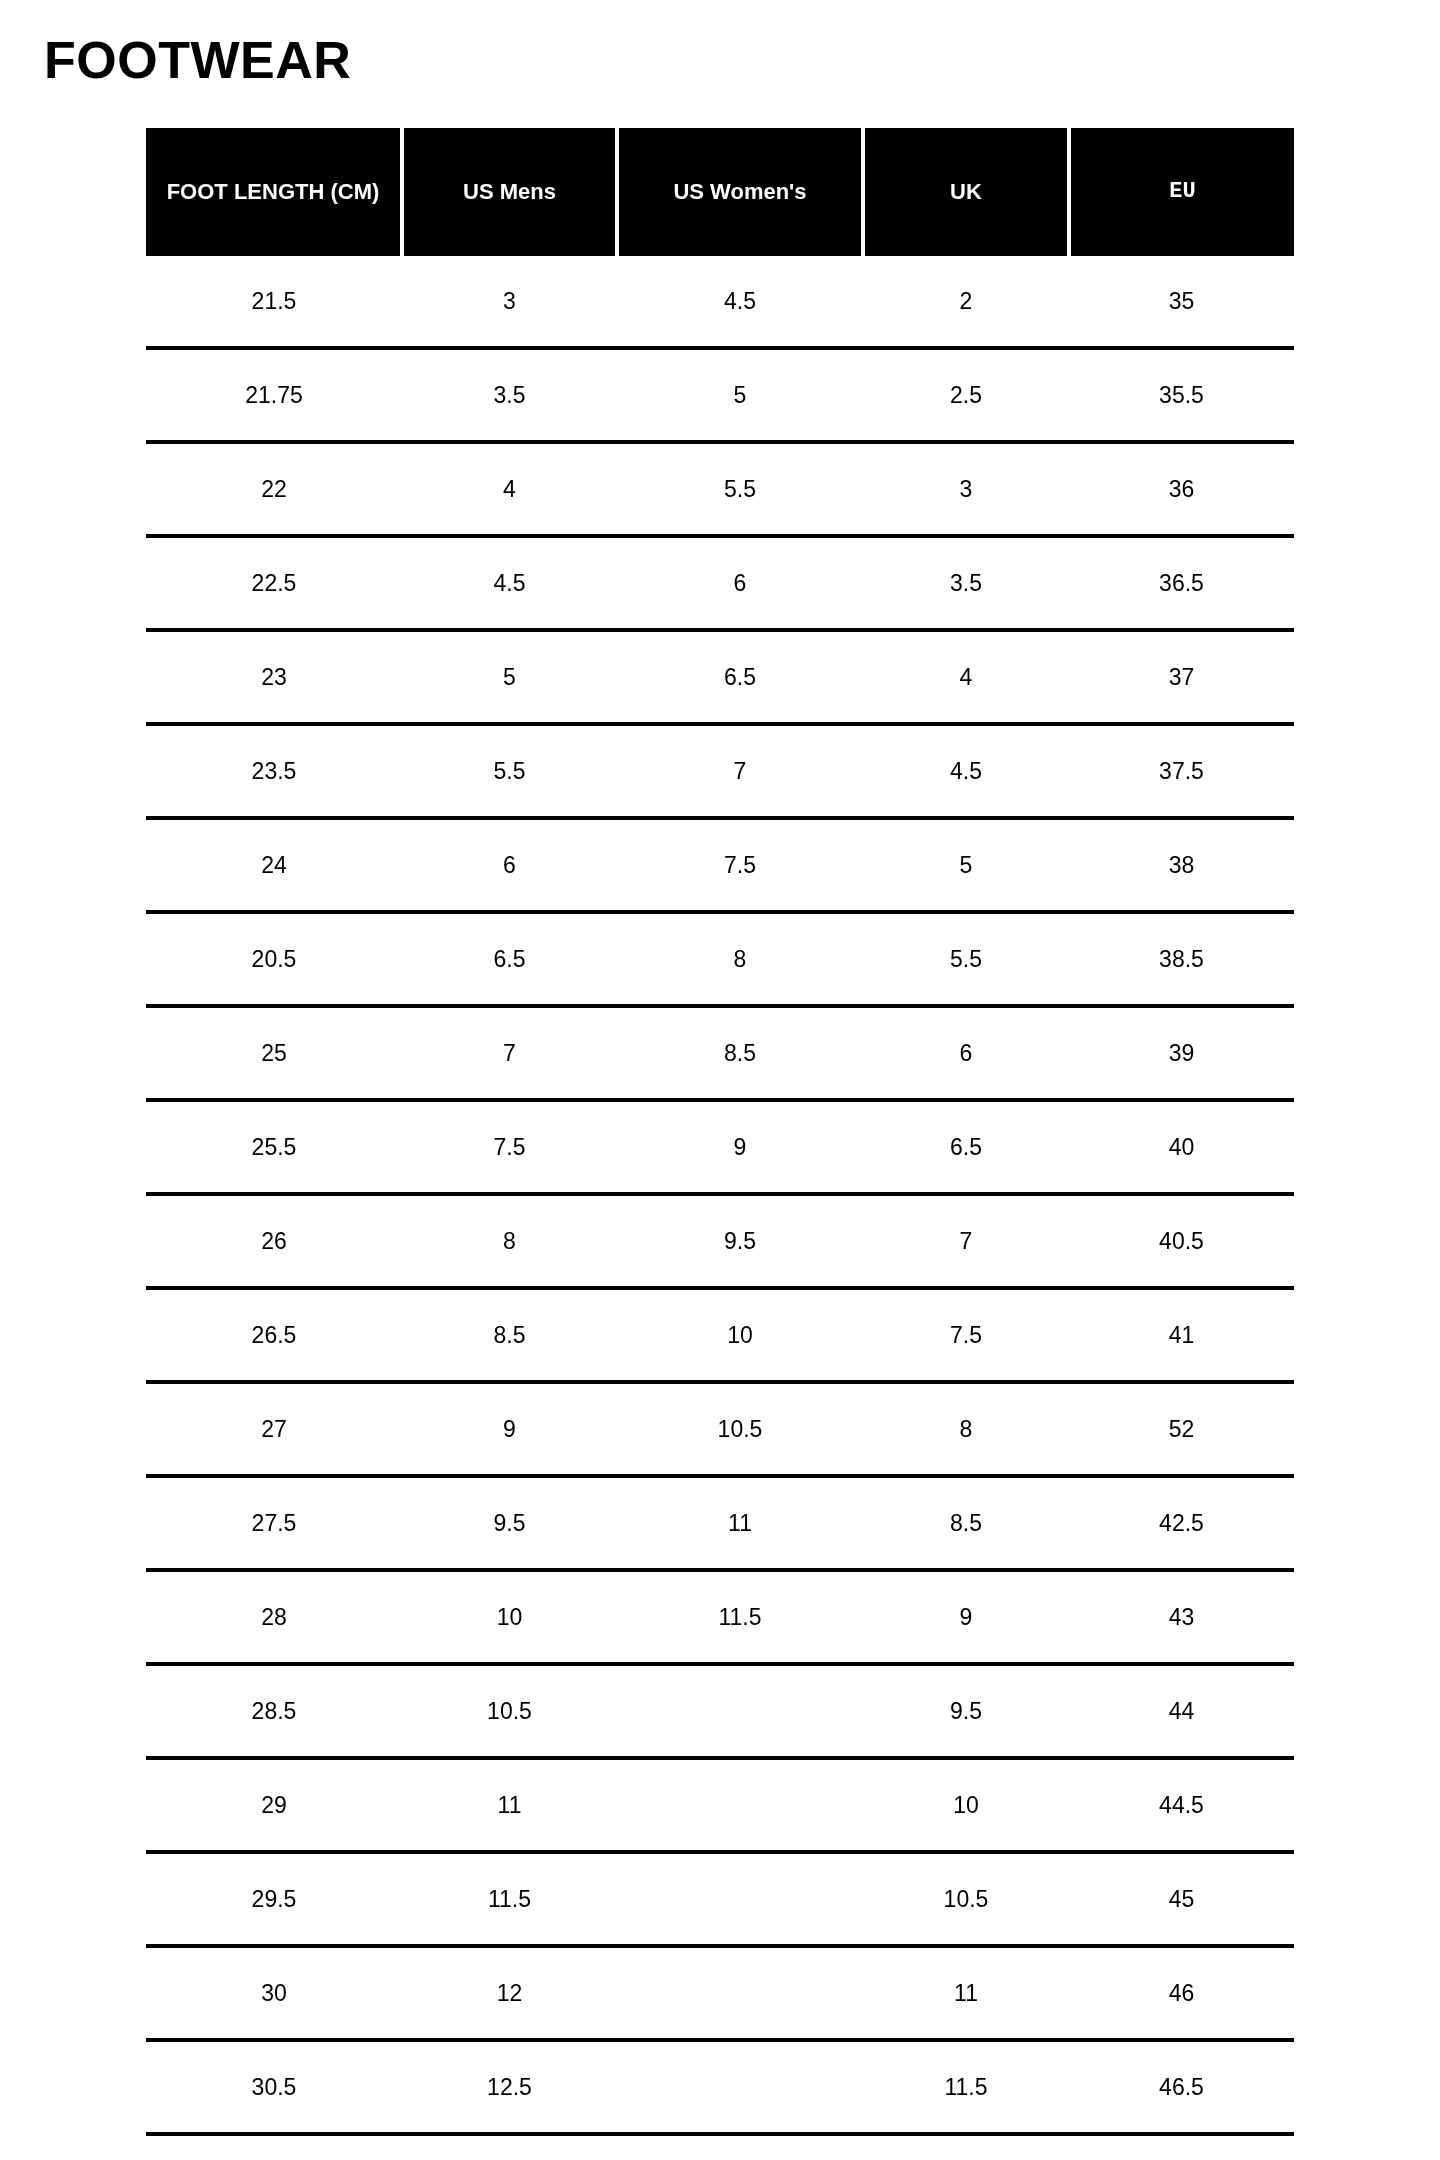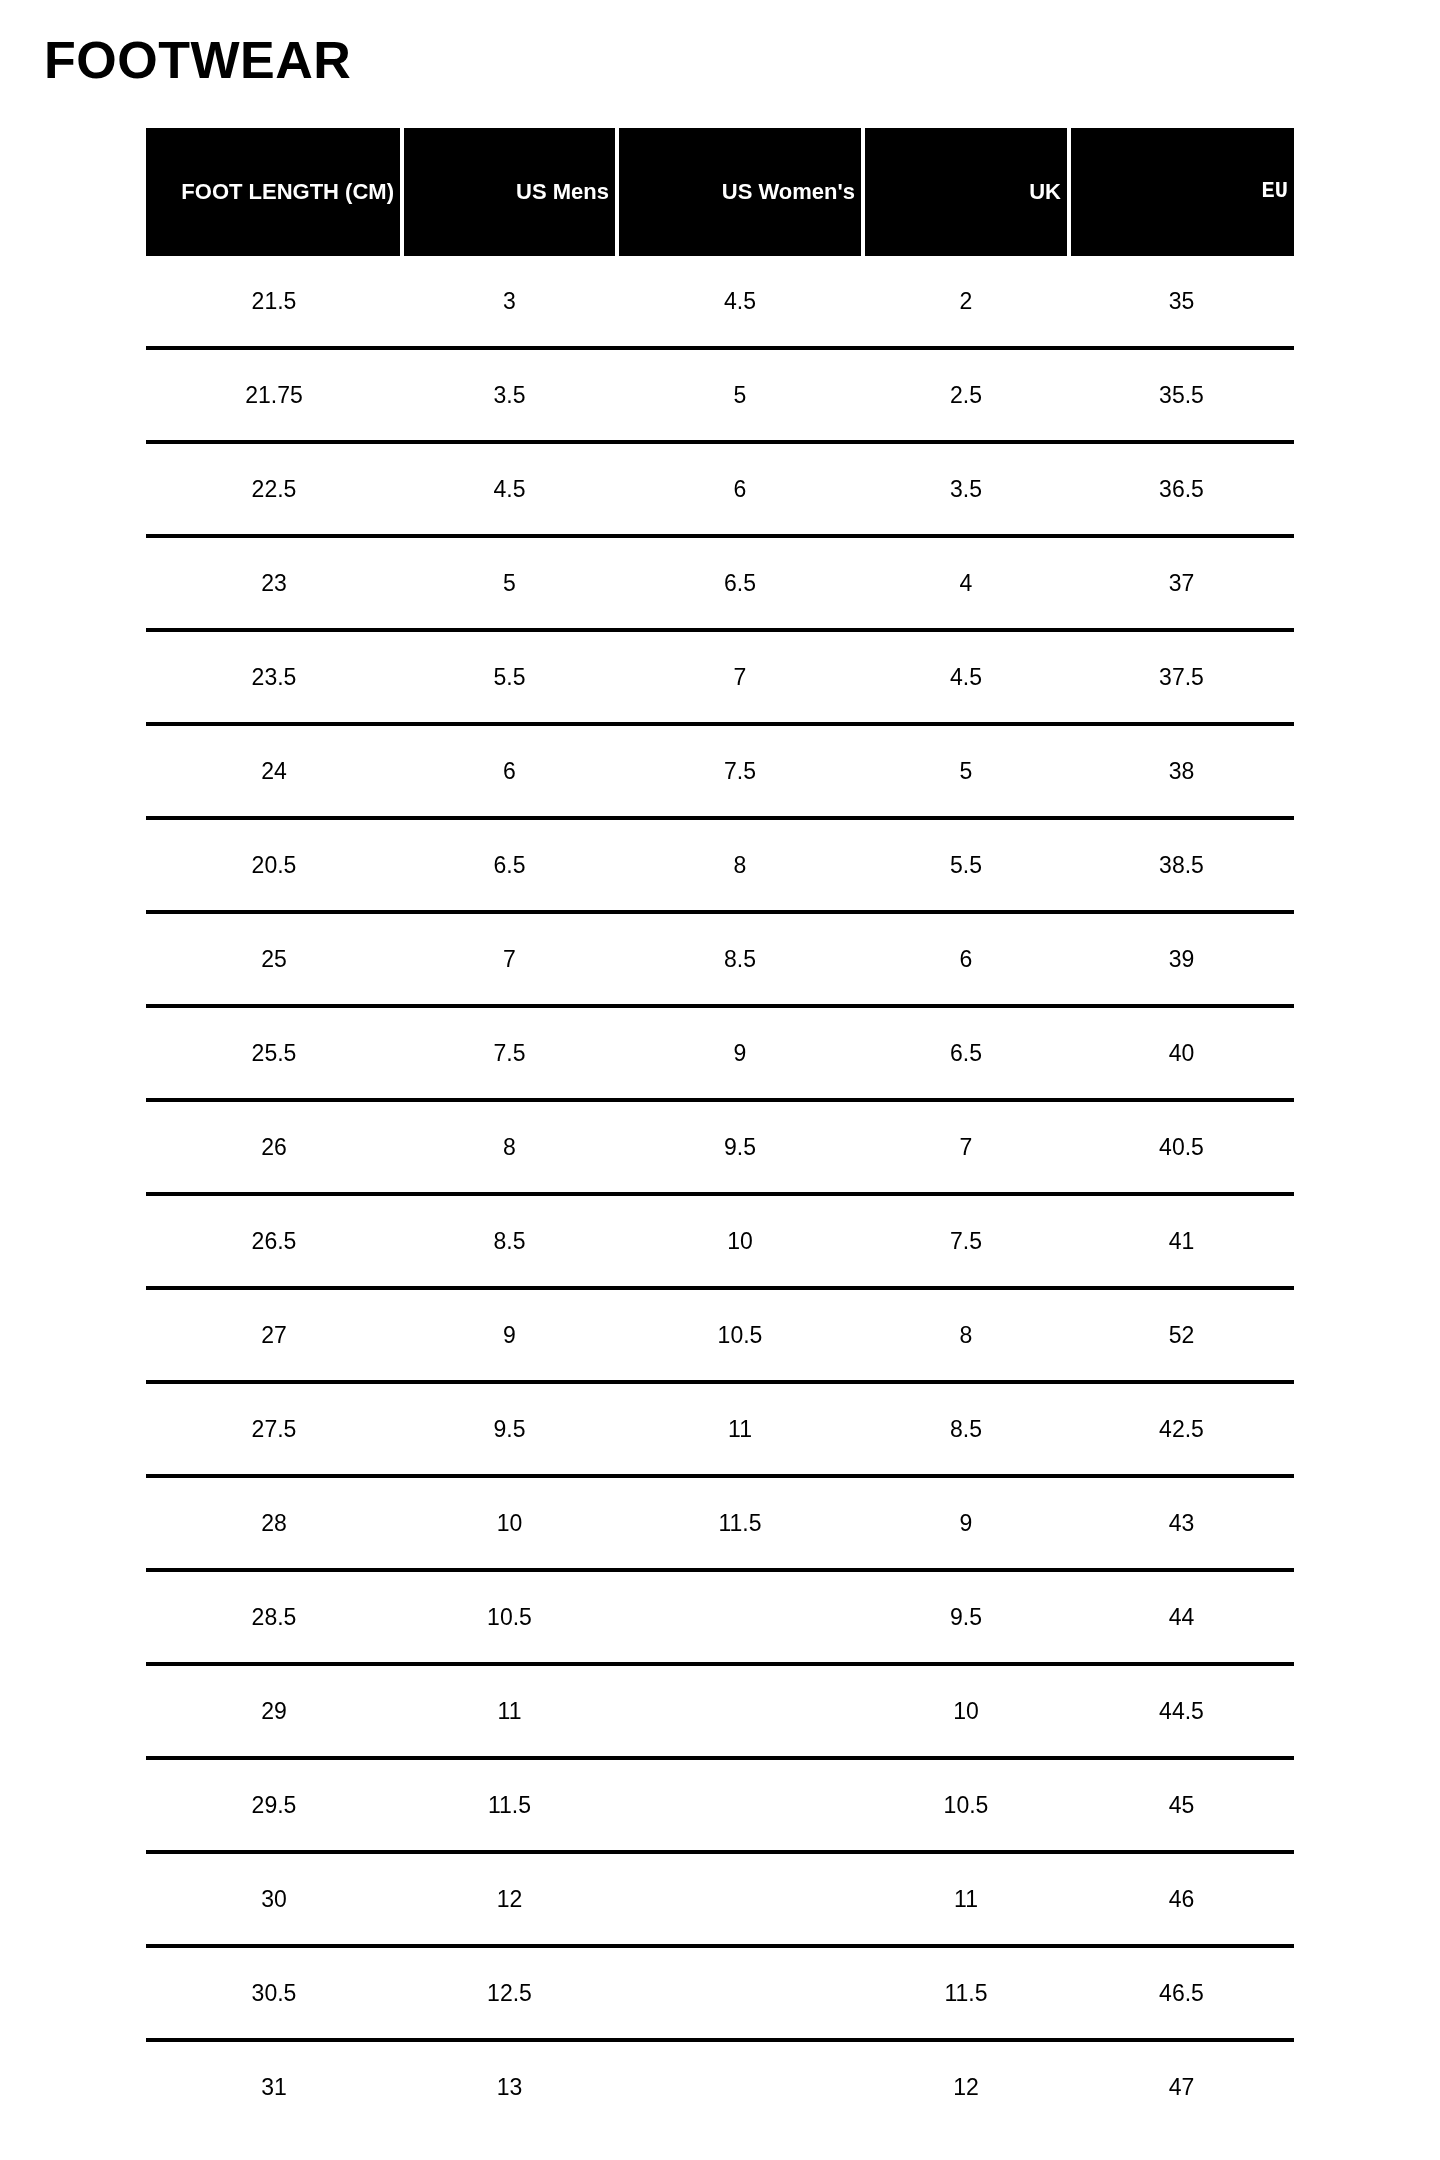--- a/index.html
+++ b/index.html
@@ -46,21 +46,21 @@
   table.size-table col.c3 { width: 206px; }
   table.size-table col.c4 { width: 225px; }
 
   thead th {
     background: #000000;
     color: #ffffff;
     font-size: 22px;
     font-weight: bold;
     height: 128px;
     vertical-align: middle;
-    text-align: right;
+    text-align: center;
     padding: 0 6px;
     border-right: 4px solid #ffffff;
     line-height: 1.25;
   }
   thead th:last-child {
     border-right: none;
     font-family: Liberation Mono, monospace;
   }
   tbody td {
     font-size: 23px;
@@ -109,20 +109,27 @@
             <td>35</td>
           </tr>
           <tr>
             <td>21.75</td>
             <td>3.5</td>
             <td>5</td>
             <td>2.5</td>
             <td>35.5</td>
           </tr>
           <tr>
+            <td>22</td>
+            <td>4</td>
+            <td>5.5</td>
+            <td>3</td>
+            <td>36</td>
+          </tr>
+          <tr>
             <td>22.5</td>
             <td>4.5</td>
             <td>6</td>
             <td>3.5</td>
             <td>36.5</td>
           </tr>
           <tr>
             <td>23</td>
             <td>5</td>
             <td>6.5</td>

